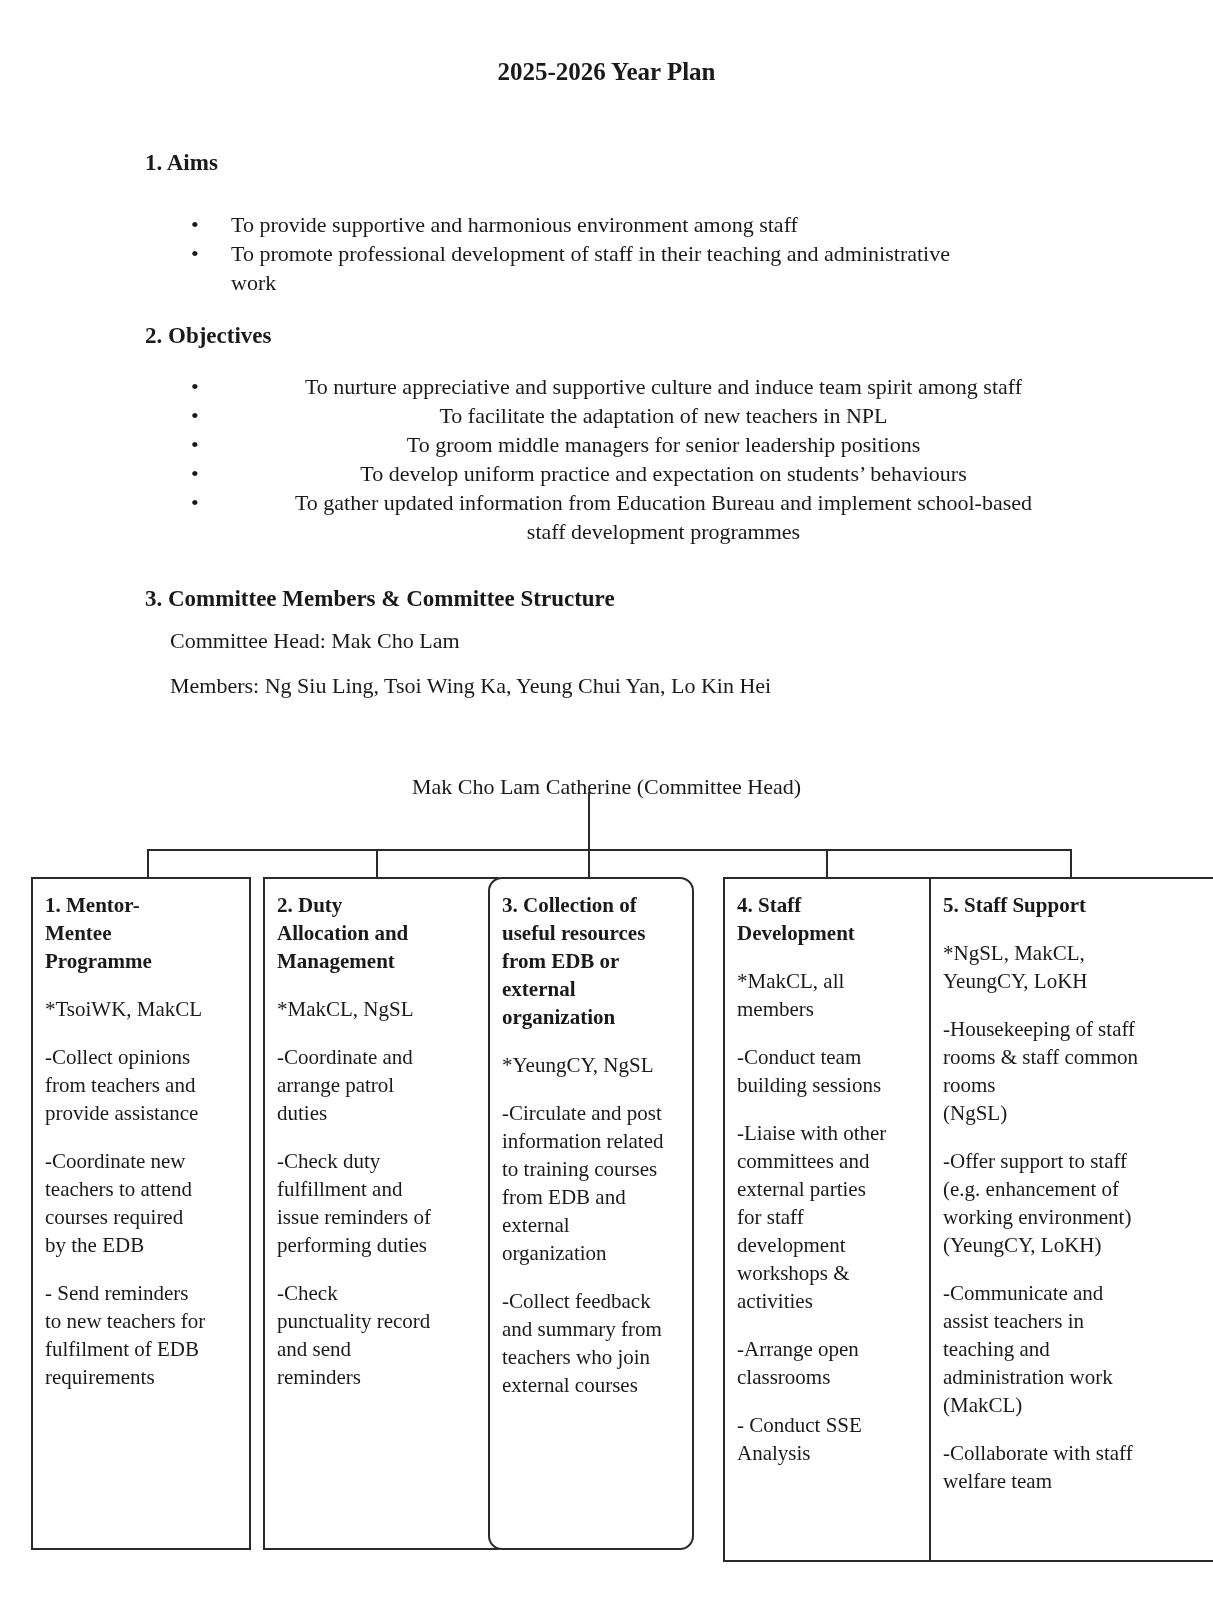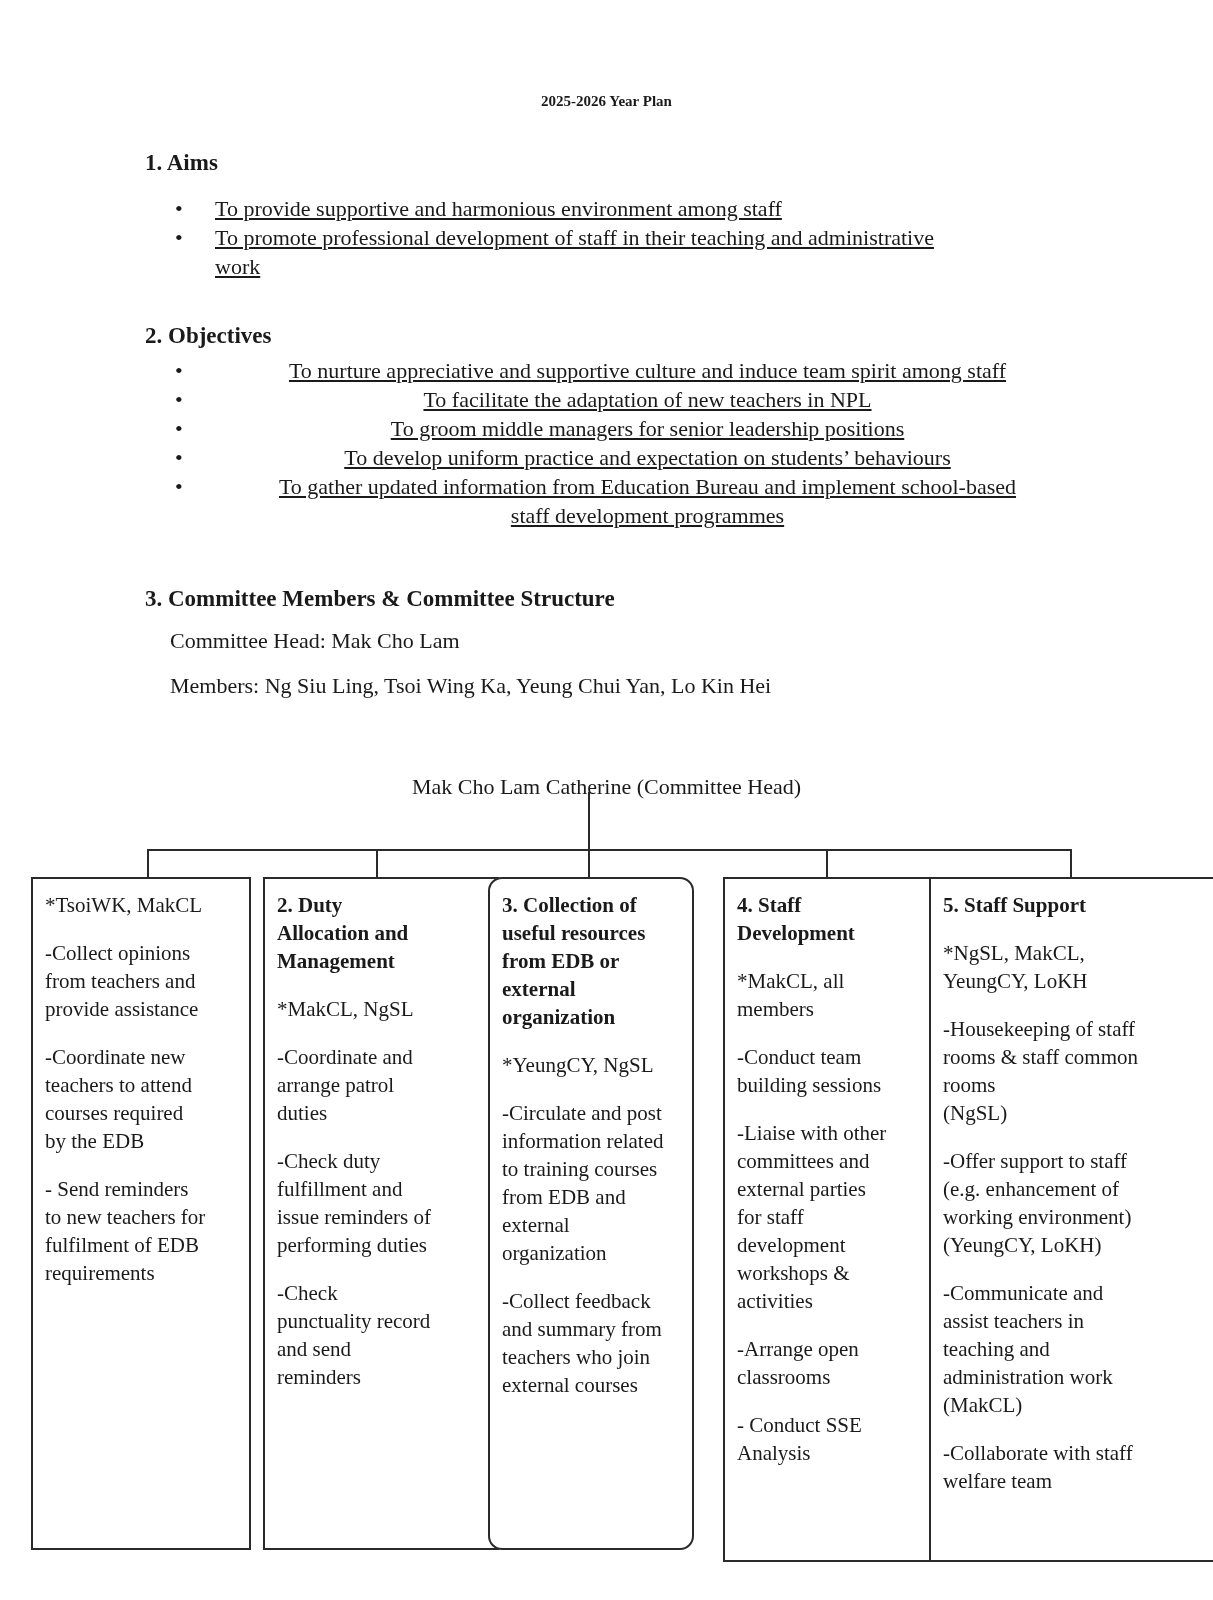--- a/index.html
+++ b/index.html
@@ -9,34 +9,33 @@
     height: 1600px;
     background: #ffffff;
     font-family: "Liberation Serif", "DejaVu Serif", serif;
     color: #1a1a1a;
     overflow: hidden;
   }
   .doc-title {
     position: absolute;
     top: 58px; left: 0; width: 100%;
     text-align: center;
-    font-size: 15px; font-weight: bold;
-    white-space: pre-line;
-    margin-top: 35px;
+    font-size: 25px; font-weight: bold;
+    white-space: pre-line;
   }
   .sec-heading {
     position: absolute;
     left: 145px;
     font-size: 23px; font-weight: bold;
   }
   .bullet-list {
     position: absolute;
     left: 145px; width: 935px;
-    list-style: none; margin: 0; padding: 0;
-    font-size: 22px; line-height: 29px; text-decoration: underline;
+    list-style: none; margin: 16px; padding: 0;
+    font-size: 22px; line-height: 29px;
   }
   .bullet-list li {
     position: relative;
     padding-left: 70px;
     white-space: pre-line;
   }
   .bullet-list li::before {
     content: "\2022";
     position: absolute;
     left: 30px; top: 0;
@@ -115,20 +114,23 @@
 
   <div class="connector" style="left:588px; top:792px; width:2px; height:57px;"></div>
   <div class="connector" style="left:147px; top:849px; width:925px; height:2px;"></div>
   <div class="connector" style="left:147px;  top:849px; width:2px; height:28px;"></div>
   <div class="connector" style="left:376px;  top:849px; width:2px; height:28px;"></div>
   <div class="connector" style="left:588px;  top:849px; width:2px; height:28px;"></div>
   <div class="connector" style="left:826px;  top:849px; width:2px; height:28px;"></div>
   <div class="connector" style="left:1070px; top:849px; width:2px; height:28px;"></div>
 
   <div class="org-box" id="box-1">
+    <div class="box-title">1. Mentor-
+Mentee
+Programme</div>
     <p>*TsoiWK, MakCL</p>
     <p>-Collect opinions
 from teachers and
 provide assistance</p>
     <p>-Coordinate new
 teachers to attend
 courses required
 by the EDB</p>
     <p>- Send reminders
 to new teachers for

